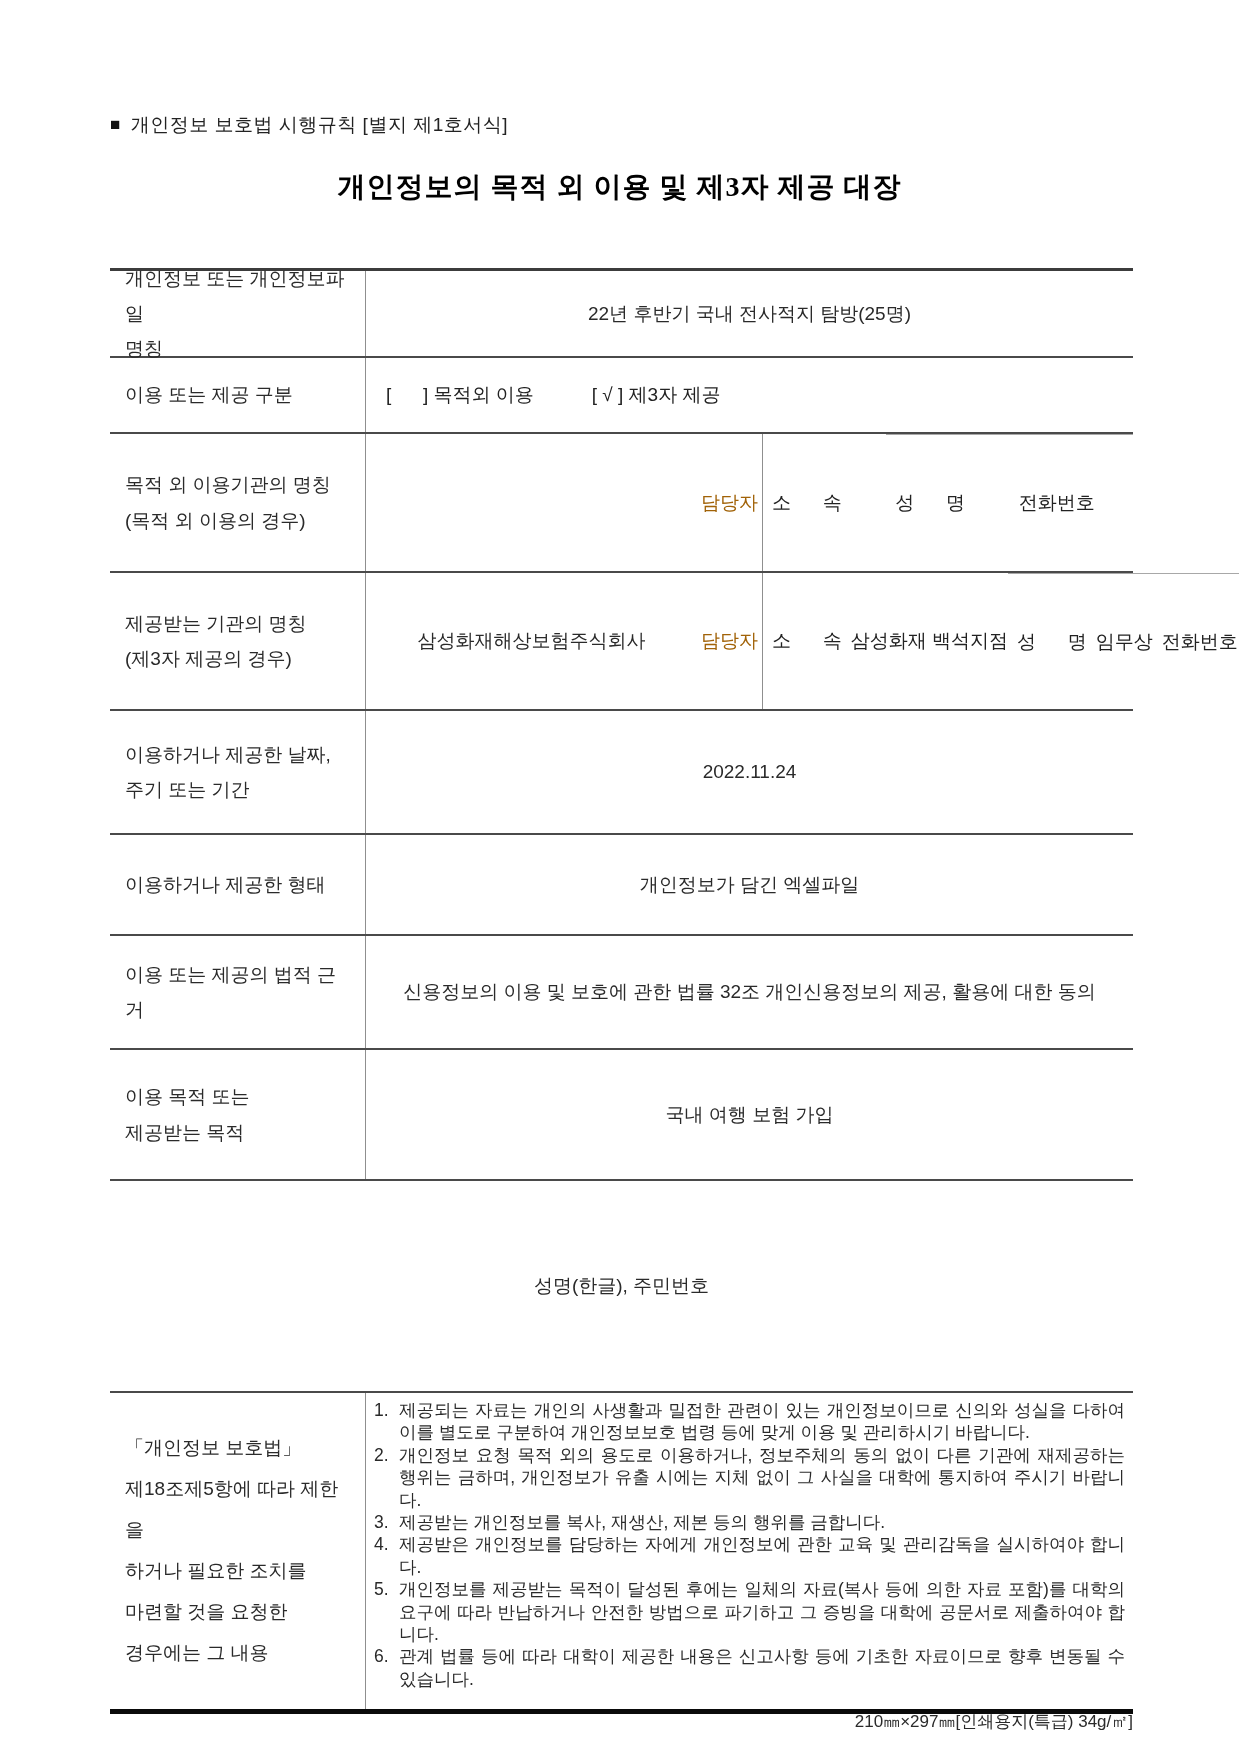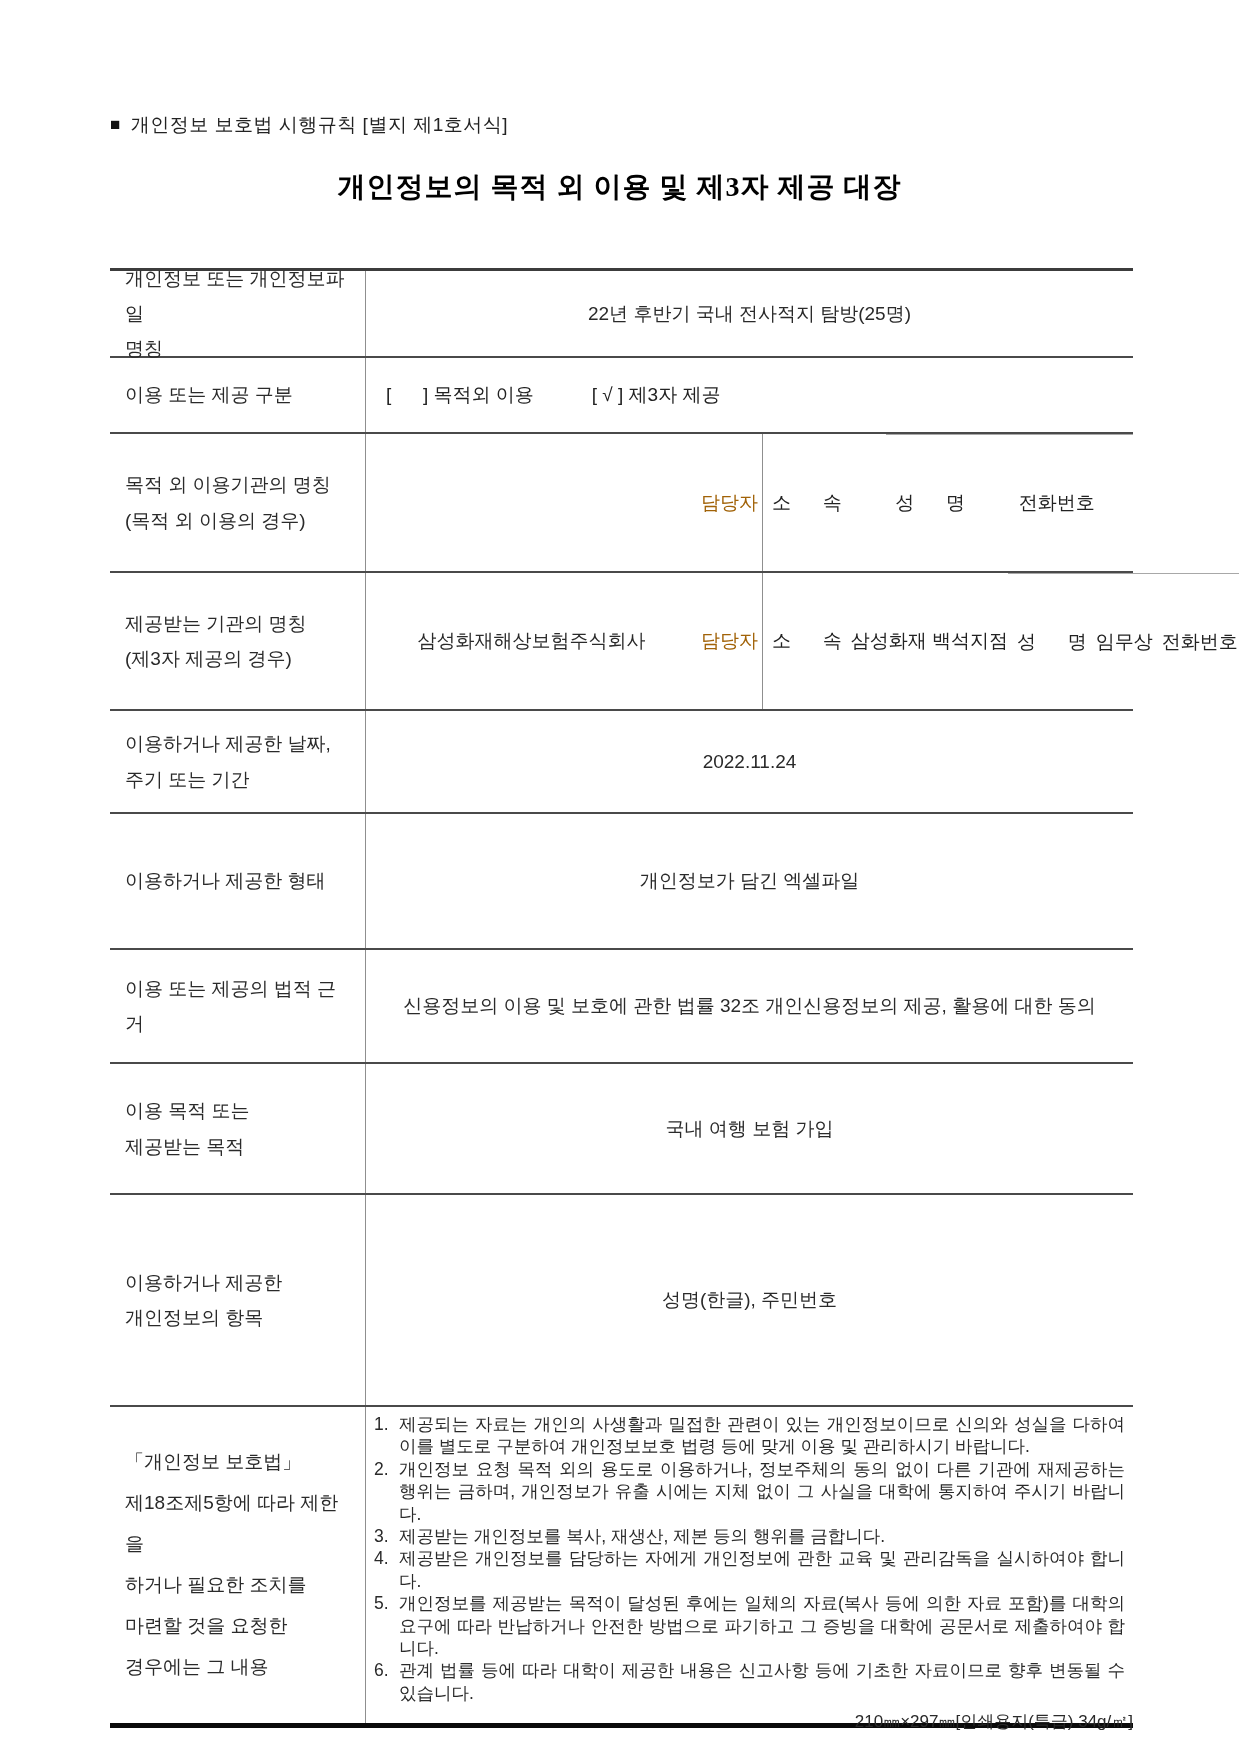--- a/index.html
+++ b/index.html
@@ -28,22 +28,22 @@
     border-top: 3px solid #3c3c3c;
     border-bottom: 5px solid #0a0a0a;
     font-size: 19px;
   }
   .row { display: flex; width: 100%; }
   .row + .row { border-top: 2px solid #4a4a4a; }
   .r1  { height: 85px; }
   .r2  { height: 76px; }
   .r3  { height: 139px; }
   .r4  { height: 138px; }
-  .r5  { height: 103px; }
-  .r6  { height: 136px; }
+  .r5  { height: 124px; }
+  .r6  { height: 101px; }
   .r7  { height: 114px; }
   .r8  { height: 131px; }
   .r9  { height: 212px; }
   .r10 { height: 318px; }
   .cell { display: flex; align-items: center; }
   .cell.label {
     width: 256px; flex: none;
     border-right: 1px solid #8f8f8f;
     padding: 6px 10px 6px 15px;
     white-space: pre-line;
@@ -168,22 +168,20 @@
     <div class="cell value">신용정보의 이용 및 보호에 관한 법률 32조 개인신용정보의 제공, 활용에 대한 동의</div>
   </div>
 
   <div class="row r8">
     <div class="cell label">이용 목적 또는
 제공받는 목적</div>
     <div class="cell value">국내 여행 보험 가입</div>
   </div>
 
   <div class="row r9">
-    <div class="cell label">이용하거나 제공한
-개인정보의 항목</div>
     <div class="cell value">성명(한글), 주민번호</div>
   </div>
 
   <div class="row r10">
     <div class="cell label">「개인정보 보호법」
 제18조제5항에 따라 제한을
 하거나 필요한 조치를
 마련할 것을 요청한
 경우에는 그 내용</div>
     <div class="notes">

